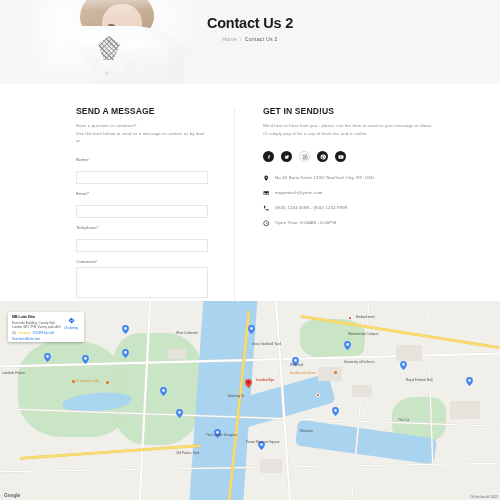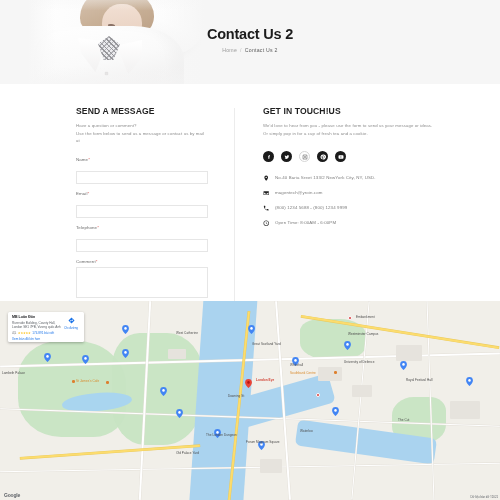--- a/index.html
+++ b/index.html
@@ -95,21 +95,21 @@
   .ph-fade {
     position: absolute; inset: 0;
     background: linear-gradient(90deg, rgba(246,246,246,1) 0%, rgba(246,246,246,0) 16%, rgba(246,246,246,0) 72%, rgba(246,246,246,1) 100%);
   }
   .ph-fade2 {
     position: absolute; inset: 0;
     background: linear-gradient(180deg, rgba(246,246,246,.85) 0%, rgba(246,246,246,0) 22%, rgba(246,246,246,0) 72%, rgba(246,246,246,1) 100%);
   }
 
   .hero-text {
-    position: absolute; left: 0; top: 26px;
+    position: absolute; left: 0; top: 15px;
     width: 500px; text-align: center;
   }
   .hero-title {
     font-size: 14.5px; font-weight: bold; color: #1c1c1c;
     letter-spacing: -0.2px;
   }
   .breadcrumb {
     margin-top: 5px;
     font-size: 5.2px; color: #9a9a9a; letter-spacing: .25px;
   }
@@ -378,21 +378,21 @@
         </div>
 
         <div class="required-note">* Required Fields</div>
         <button class="submit-btn">SUBMIT</button>
       </div>
     </div>
 
     <div class="divider"></div>
 
     <div class="col-right">
-      <div class="sec-title">GET IN TOUCH!US</div>
+      <div class="sec-title">GET IN SEND!US</div>
       <div class="sec-desc">
         <div>We'd love to hear from you - please use the form to send us your message or ideas.</div>
         <div>Or simply pop in for a cup of fresh tea and a cookie.</div>
       </div>
 
       <div class="social-row">
         <div class="social-btn sb-fill">
           <svg viewBox="0 0 24 24">
               <path d="M14 8h2V5h-2.5C11 5 10 6.4 10 8.3V10H8v3h2v7h3v-7h2.2l.4-3H13V8.6c0-.4.2-.6 1-.6z"></path>
             </svg>

